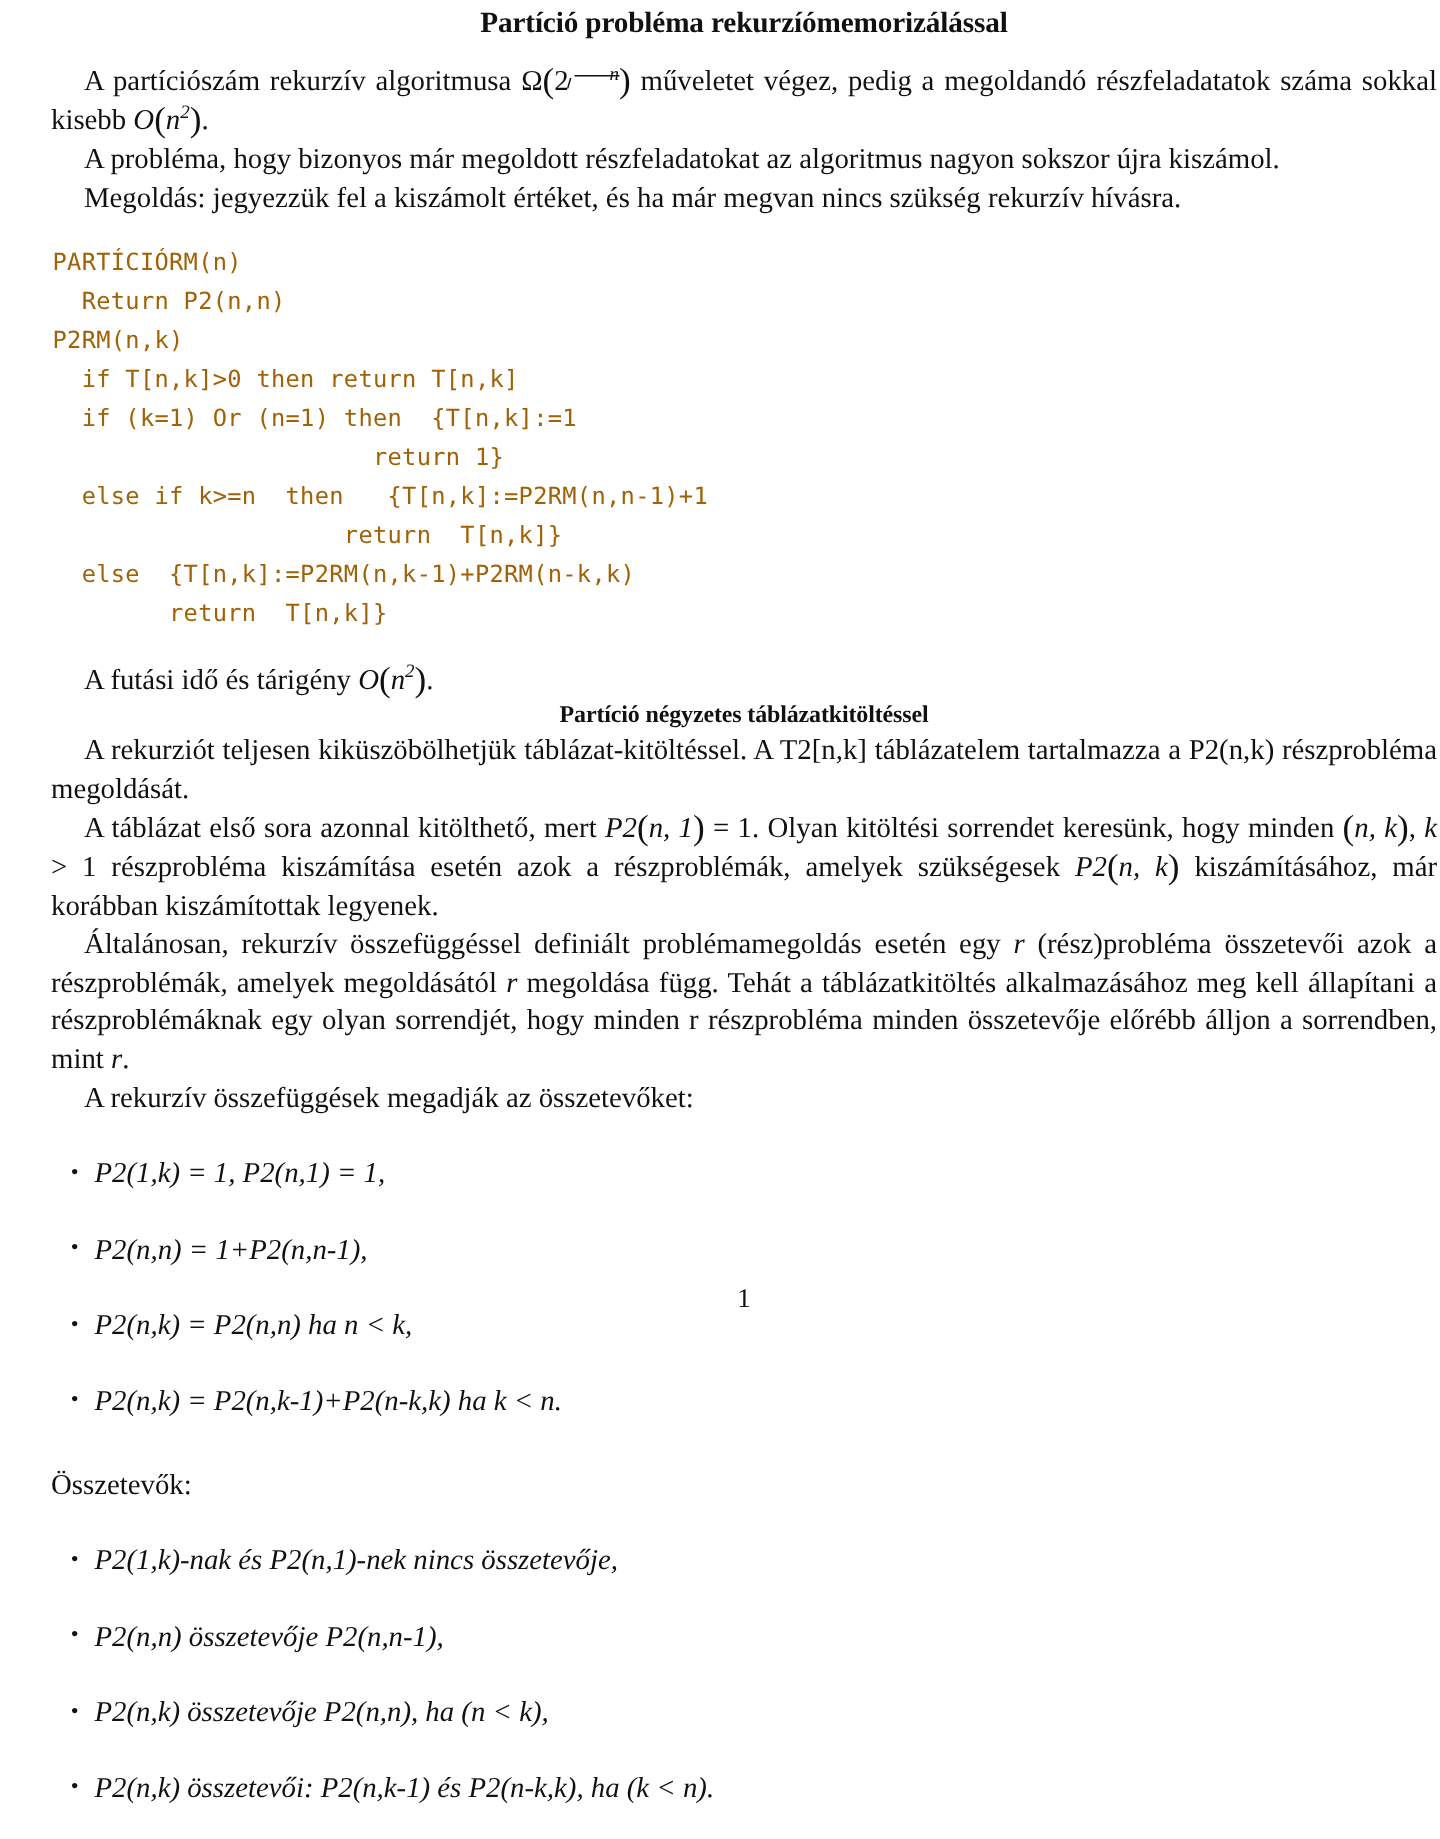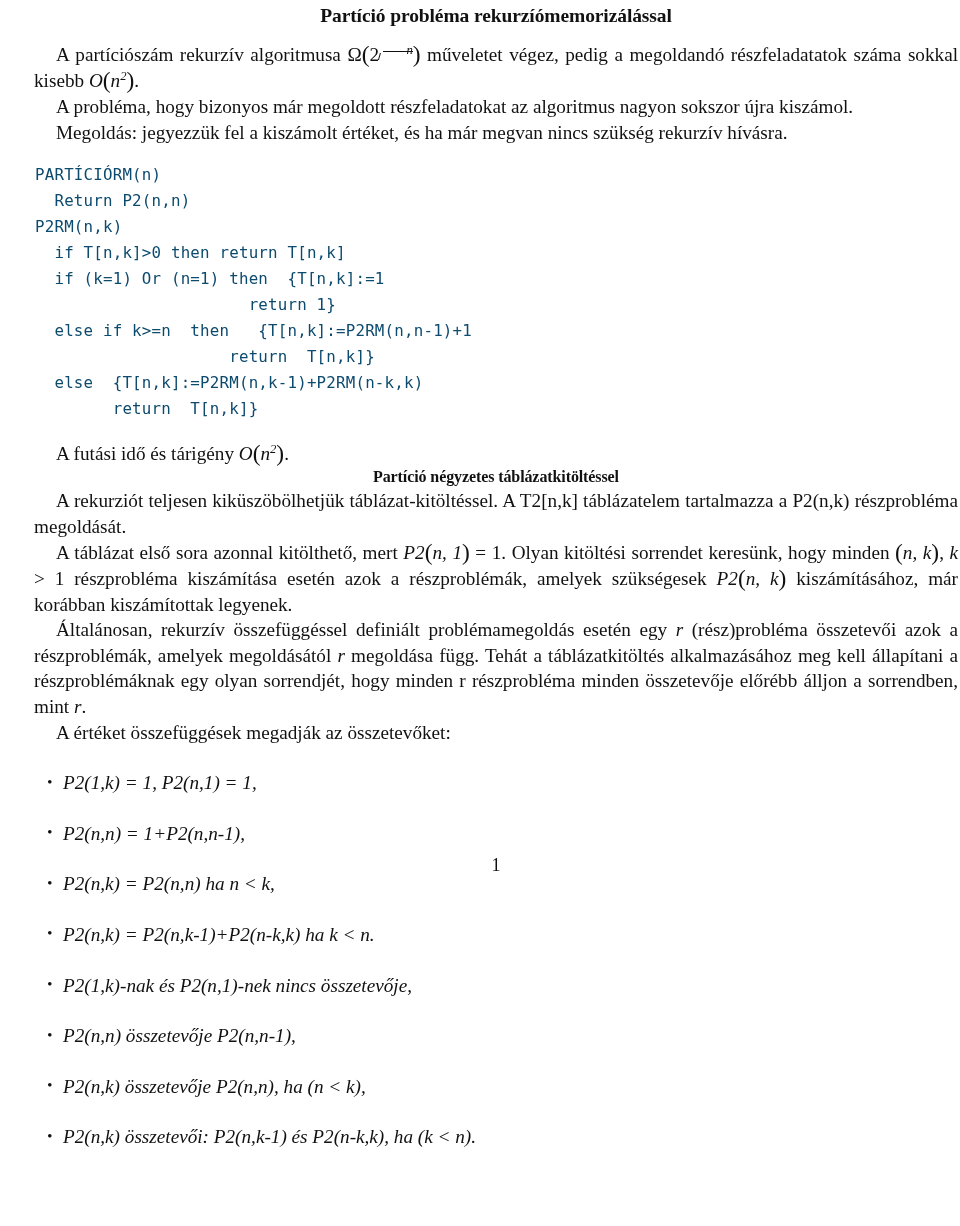--- a/index.html
+++ b/index.html
@@ -92,21 +92,21 @@
   }
   .paren-big { font-size: 1.22em; font-style: normal; vertical-align: -0.06em; }
 
   
   pre.code {
     font-family: "DejaVu Sans Mono", "Liberation Mono", monospace;
     font-size: 15.8px;
     line-height: 26.1px;
     margin: 0;
     padding: 0;
-    color: #0c4a6e;
+    color: #a16207;
     white-space: pre;
     letter-spacing: 0.2px;
   }
   .blk-code { margin-top: 16px; margin-left: 1px; }
 
   .blk-runtime { margin-top: 19px; }
 
   
   ul.bullets {
     list-style: none;
@@ -182,30 +182,33 @@
 
   <h2 class="section-title">Partíció négyzetes táblázatkitöltéssel</h2>
 
   <div class="blk-2">
     <p class="para">A rekurziót teljesen kiküszöbölhetjük táblázat-kitöltéssel. A T2[n,k] táblázatelem tartalmazza a P2(n,k) részprobléma megoldását.</p>
 
     <p class="para"><span>A táblázat első sora azonnal kitölthető, mert </span><span class="mi">P2</span><span class="paren-big">(</span><span class="mi">n, 1</span><span class="paren-big">)</span><span> = 1</span><span>. Olyan kitöltési sorrendet keresünk, hogy minden </span><span class="paren-big">(</span><span class="mi">n, k</span><span class="paren-big">)</span><span>, </span><span class="mi">k</span><span> &gt; 1 részprobléma kiszámítása esetén azok a részproblémák, amelyek szükségesek </span><span class="mi">P2</span><span class="paren-big">(</span><span class="mi">n, k</span><span class="paren-big">)</span><span> kiszámításához, már korábban kiszámítottak legyenek.</span></p>
 
     <p class="para"><span>Általánosan, rekurzív összefüggéssel definiált problémamegoldás esetén egy </span><span class="mi">r</span><span> (rész)probléma összetevői azok a részproblémák, amelyek megoldásától </span><span class="mi">r</span><span> megoldása függ. Tehát a táblázatkitöltés alkalmazásához meg kell állapítani a részproblémáknak egy olyan sorrendjét, hogy minden r részprobléma minden összetevője előrébb álljon a sorrendben, mint </span><span class="mi">r</span><span>.</span></p>
 
-    <p class="para">A értéket összefüggések megadják az összetevőket:</p>
+    <p class="para">A rekurzív összefüggések megadják az összetevőket:</p>
   </div>
 
   <ul class="bullets blk-list1">
     <li>P2(1,k) = 1, P2(n,1) = 1,</li>
     <li>P2(n,n) = 1+P2(n,n-1),</li>
     <li>P2(n,k) = P2(n,n) ha n &lt; k,</li>
     <li>P2(n,k) = P2(n,k-1)+P2(n-k,k) ha k &lt; n.</li>
   </ul>
 
+  <div class="blk-osszetevok">
+    <p class="plain-line">Összetevők:</p>
+  </div>
 
   <ul class="bullets blk-list2">
     <li>P2(1,k)-nak és P2(n,1)-nek nincs összetevője,</li>
     <li>P2(n,n) összetevője P2(n,n-1),</li>
     <li>P2(n,k) összetevője P2(n,n), ha (n &lt; k),</li>
     <li>P2(n,k) összetevői: P2(n,k-1) és P2(n-k,k), ha (k &lt; n).</li>
   </ul>
 
   <div class="page-number">1</div>
 

